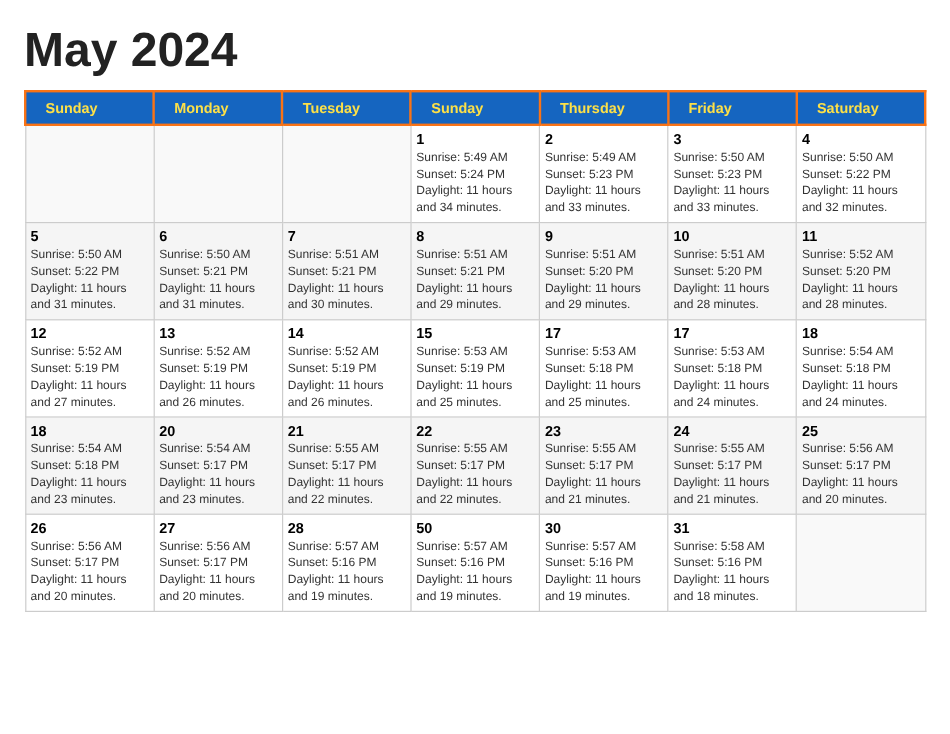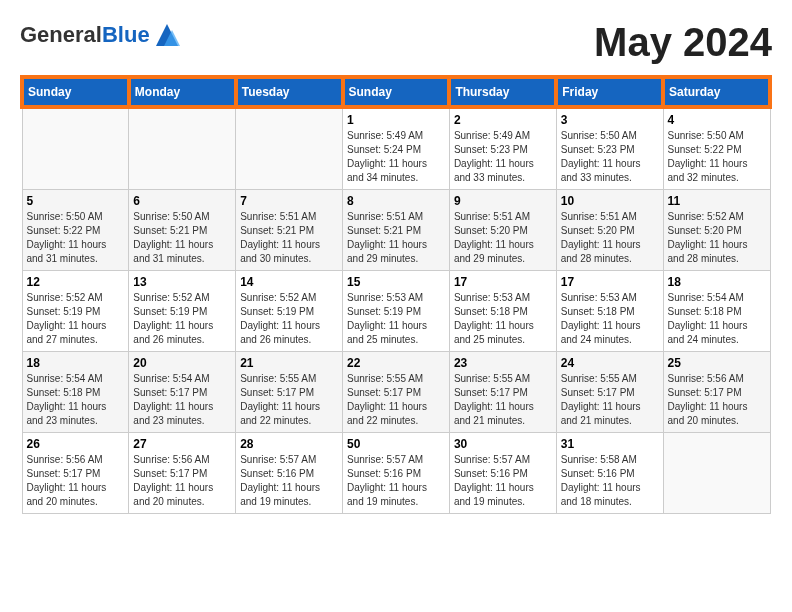--- a/index.html
+++ b/index.html
@@ -44,26 +44,26 @@
       font-size: 16px;
       color: #444;
     }
     table {
       width: 100%;
       border-collapse: collapse;
       font-size: 11px;
     }
     thead tr th {
       background-color: #1565C0;
-      color: #ffffff;
-      padding: 6px 4px;
+      color: #fde047;
+      padding: 6px 16px;
       text-align: left;
       font-size: 12px;
       font-weight: bold;
-      border: 4px solid #f97316;
+      border: 2px solid #f97316;
     }
     tbody tr td {
       border: 1px solid #ccc;
       vertical-align: top;
       padding: 4px;
       height: 80px;
       width: 14.28%;
       background: #fff;
     }
     tbody tr:nth-child(even) td {
@@ -80,31 +80,20 @@
       line-height: 1.4;
     }
     .empty-cell {
       background: #f9f9f9;
     }
   </style>
 </head>
 <body>
 
 <div class="header">
-  <div class="logo">
-    <div>
-      <div class="logo-text">
-        <span class="logo-general">General</span><span class="logo-blue">Blue</span>
-      </div>
-    </div>
-    <svg class="logo-icon" viewBox="0 0 30 30">
-      <polygon points="4,26 15,4 26,26" fill="#1565C0"></polygon>
-      <polygon points="12,26 20,10 28,26" fill="#42A5F5" opacity="0.7"></polygon>
-    </svg>
-  </div>
   <div class="title-block">
     <div class="title-month">May 2024</div>
   </div>
 </div>
 
 <table>
   <thead>
     <tr>
     <th>Sunday</th>
         <th>Monday</th>

